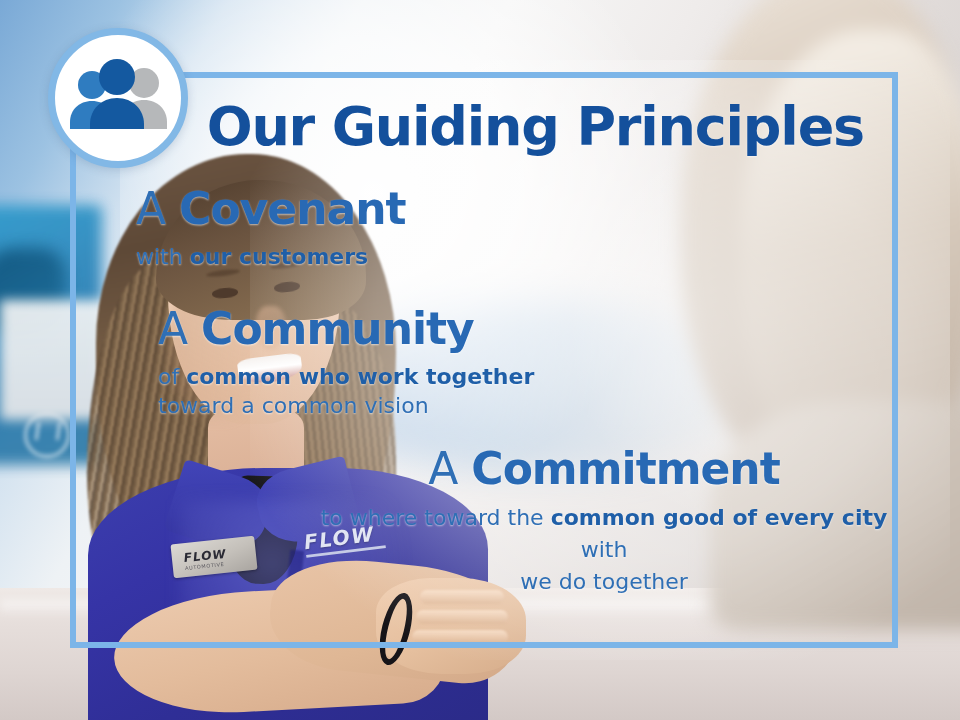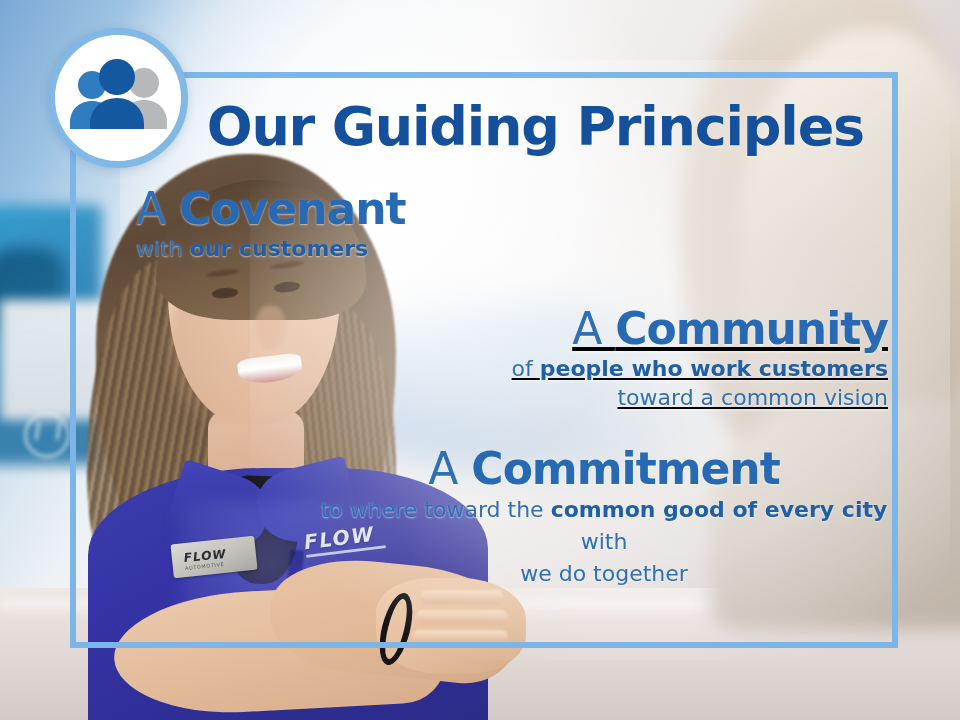--- a/index.html
+++ b/index.html
@@ -351,27 +351,27 @@
     color: #2869b4;
     letter-spacing: -1px;
   }
   .block .sub {
     font-family: "DejaVu Sans", sans-serif;
     font-size: 22px;
     line-height: 29px;
     color: #2f6fb5;
     font-weight: normal;
     text-shadow: 0 1px 2px rgba(255,255,255,0.6);
-    margin-top: 0;
+    margin-top: 8px;
   }
   .block .sub b { font-weight: bold; color: #1f5fa8; }
 
   
   #block-covenant   { left: 0;  top: 112px; padding-left: 66px; }
-  #block-community  { left: 0;  top: 232px; text-align: right; padding-left: 88px; text-decoration: underline; }
+  #block-community  { left: 0;  top: 232px; text-align: left; padding-left: 88px; }
   #block-commitment { left: 0;  top: 372px; text-align: center; padding-left: 250px; }
   #block-commitment .sub { line-height: 32px; }
 </style>
 </head>
 <body>
 
 <div id="poster">
 
   <div class="photo">
     <div class="bg-base"></div>
@@ -459,21 +459,21 @@
       <div class="sub">
         <span>with </span><b>our customers</b><span></span>
       </div>
     </div>
 
     <div class="block" id="block-community">
       <div class="lead">
         <span>A </span><b>Community</b>
       </div>
       <div class="sub">
-        <span>of </span><b>people who work customers</b><span></span><br>
+        <span>of </span><b>common who work together</b><span></span><br>
         <span>toward a common vision</span>
       </div>
     </div>
 
     <div class="block" id="block-commitment">
       <div class="lead">
         <span>A </span><b>Commitment</b>
       </div>
       <div class="sub">
         <span>to where toward the </span><b>common good of every city</b><span> with</span><br>

